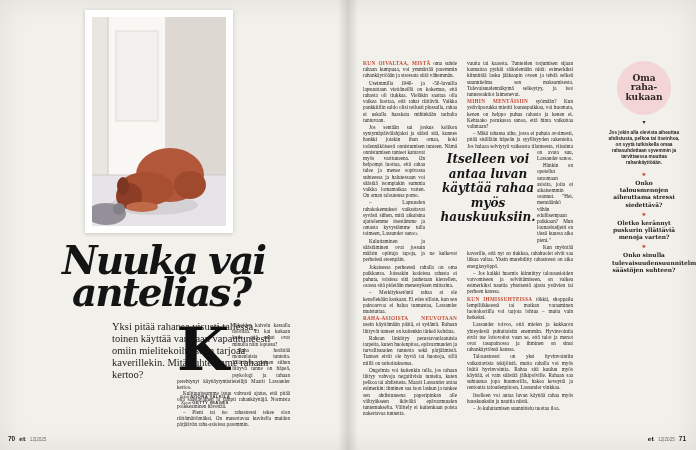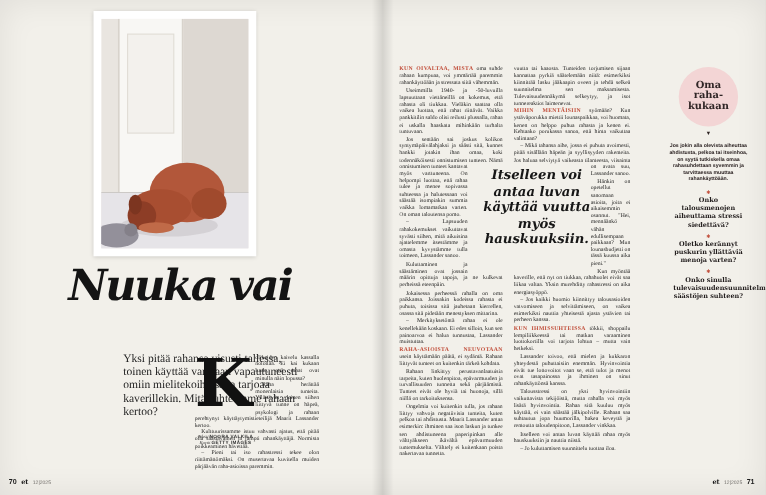--- a/index.html
+++ b/index.html
@@ -82,20 +82,21 @@
       <circle cx="37" cy="179" r="13" fill="#8d3d26"></circle>
       <ellipse cx="31" cy="169" rx="6" ry="9" fill="#7c3520"></ellipse>
       <ellipse cx="50" cy="190" rx="16" ry="5" fill="#c06a48"></ellipse>
       <ellipse cx="14" cy="197" rx="20" ry="11" fill="#93909a"></ellipse>
       <circle cx="27" cy="192" r="6" fill="#848089"></circle>
     </svg>
   </div>
 
   <div id="headline">
     <span class="l1">Nuuka vai</span>
+    <span class="l2">antelias?</span>
   </div>
 
   <div id="intro">Yksi pitää rahansa visusti tallessa, toinen käyttää varojaan vapautuneesti omiin mielitekoihinsa ja tarjoaa kaverillekin. Mitä suhteemme rahaan kertoo?</div>
 
   <div id="byline">
     <div>
       <span class="lab">Teksti</span>
       <span class="nm">NOORA VALKILA</span>
     </div>
     <div>
@@ -142,21 +143,21 @@
     <p class="ind">Hänkin on opetellut sanomaan asioita, joita ei aikaisemmin osannut. "Hei, mennäänkö vähän edullisempaan paikkaan? Mun lounasbudjetti on tässä kuussa aika pieni."</p>
     <p class="ind">Kun myöntää kaverille, että nyt on tiukkaa, rahahuolet eivät saa liikaa valtaa. Yksin murehditty rahastressi on aika energiasyöppö.</p>
     <p class="ind">– Jos kaikki huomio kiinnittyy talousasioiden vatvomiseen ja selvittämiseen, on vaikea esimerkiksi nauttia yhteisestä ajasta ystävien tai perheen kanssa.</p>
     <p><span class="lead">KUN IHMISSUHTEISSA</span> <span>tökkii, shoppailu lempiliikkeessä tai matkan varaaminen luottokortilla voi tarjota lohtua – mutta vain hetkeksi.</span></p>
     <p class="ind">Lassander toivoo, että mielen ja kukkaron yhteydestä puhuttaisiin enemmän. Hyvinvointia eivät tue lottovoitot vaan se, että tulot ja menot ovat tasapainossa ja ihminen on sinut rahankäyttönsä kanssa.</p>
     <p class="ind">Talousstressi on yksi hyvinvointiin vaikuttavista tekijöistä, mutta rahalla voi myös lisätä hyvinvointia. Rahaa sitä kuuluu myös käyttää, ei vain säästää jälkipolville. Rahaan saa suhtautua jopa huumorilla, hakea keveyttä ja rentoutta taloudenpitoon, Lassander vinkkaa.</p>
     <p class="ind">Itselleen voi antaa luvan käyttää rahaa myös hauskuuksiin ja nauttia niistä.</p>
     <p class="ind">– Jo kuluttamisen suunnittelu tuottaa iloa.</p>
   </div>
 
-  <div id="pullquote">Itselleen voi antaa luvan käyttää vuutta myös hauskuuksiin.</div>
+  <div id="pullquote">Itselleen voi antaa luvan käyttää rahaa myös hauskuuksiin.</div>
 
   <div id="sidebar">
     <div id="circle">
       <div class="ct">
         <div>Oma</div>
         <div>raha-</div>
         <div>kukaan</div>
       </div>
     </div>
     <div id="sb-arrow">▾</div>

